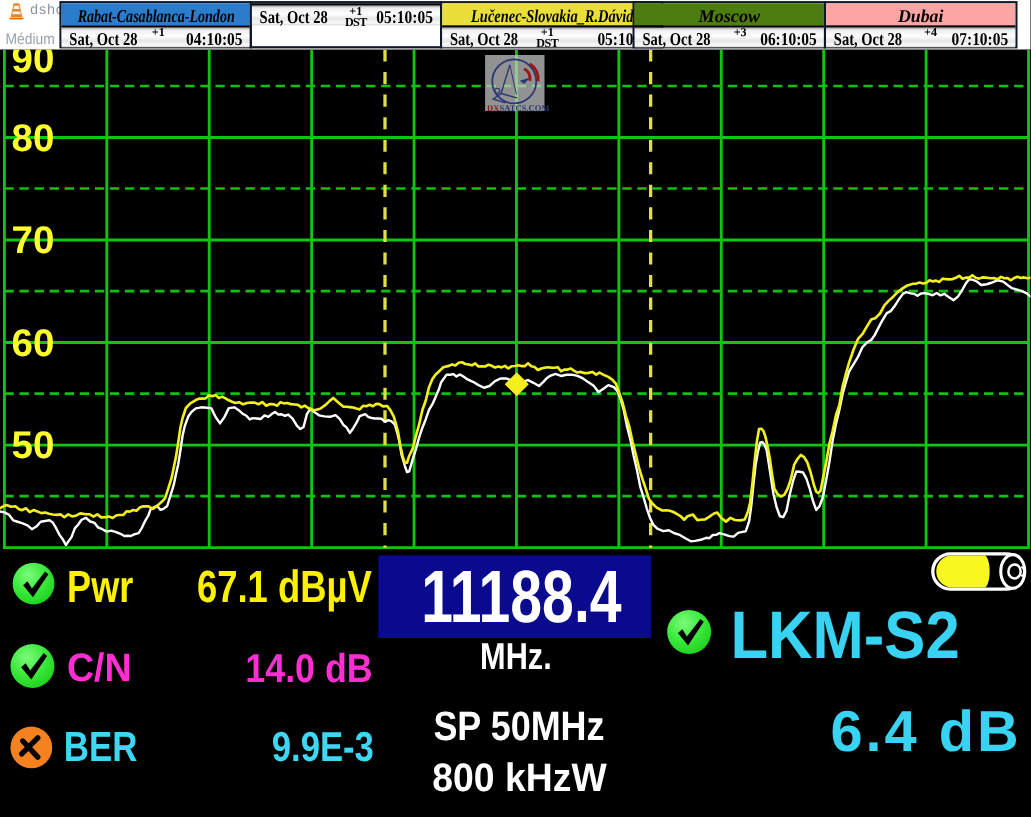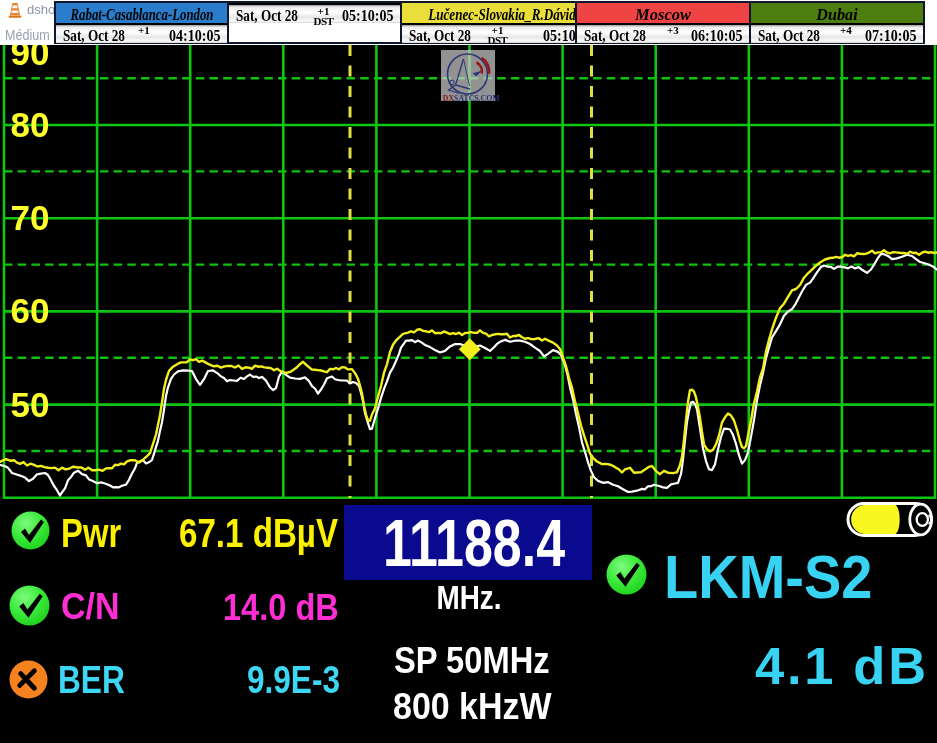--- a/index.html
+++ b/index.html
@@ -1,18 +1,18 @@
 <!DOCTYPE html>
 <html><head><meta charset="utf-8">
 <style>
 * { margin:0; padding:0; box-sizing:border-box; }
 html,body { width:937px; height:743px; background:#000; overflow:hidden;
   font-family:"Liberation Sans", sans-serif; position:relative; }
 #topbar { position:absolute; left:0; top:0; width:937px; height:45px; background:#fff; }
-#vlctxt { position:absolute; left:27px; top:2px; font-size:13px; color:#8d96a6; }
+#vlctxt { position:absolute; left:27px; top:2px; font-size:13px; color:#8d96a6;font-family:Liberation Mono, monospace; }
 #medium { position:absolute; left:5px; top:27px; font-size:14px; color:#99a1ae; transform:scaleX(.9); transform-origin:left top; }
 .cell { position:absolute; top:1px; height:43px; border:2px solid #0f172a;font-family:Liberation Serif, serif; }
 .hdr { height:19.5px; position:relative; font-style:italic; font-weight:bold; font-size:16.5px;
   color:#000; line-height:19px; white-space:nowrap; }
 .dt  { position:relative; height:20px; border-top:2px solid #000;
   background:linear-gradient(180deg,#9a9a9a 0%,#ededed 12%,#ffffff 42%,#e6e6e6 68%,#fafafa 88%,#d8d8d8 100%);
   font-weight:bold; color:#000; }
 .sat { position:absolute; left:7px; top:1px; font-size:16.5px; transform:scaleX(.8); transform-origin:left top; white-space:nowrap; }
 .tme { position:absolute; right:7px; top:1px; font-size:16.5px; transform:scaleX(.85); transform-origin:right top; white-space:nowrap; }
 .tz  { position:absolute; font-size:11px; top:0.5px; line-height:10px; text-align:center; }
@@ -52,31 +52,31 @@
    <div class="hdr" style="background:#eadf3a;">
         <span class="hl" style="--sx:.795">Lučenec-Slovakia_R.Dávid</span>
       </div>
    <div class="dt">
         <span class="sat">Sat, Oct 28</span>
         <span class="tz" style="left:85px;width:21px;">+1<span class="dst">DST</span></span>
         <span class="tme">05:10:05</span>
       </div>
  </div>
  <div class="cell" style="left:575px;width:176px;">
-   <div class="hdr" style="background:#ef4444;">
+   <div class="hdr" style="background:#4d7c0f;">
         <span class="hl" style="--sx:1">Moscow</span>
       </div>
    <div class="dt">
         <span class="sat">Sat, Oct 28</span>
         <span class="tz" style="left:90px;">+3</span>
         <span class="tme">06:10:05</span>
       </div>
  </div>
  <div class="cell" style="left:749px;width:176px;">
-   <div class="hdr" style="background:#4d7c0f;">
+   <div class="hdr" style="background:#fca5a5;">
         <span class="hl" style="--sx:.98">Dubai</span>
       </div>
    <div class="dt">
         <span class="sat">Sat, Oct 28</span>
         <span class="tz" style="left:89px;">+4</span>
         <span class="tme">07:10:05</span>
       </div>
  </div>
 </div>
 
@@ -157,21 +157,21 @@
 <div style="position:absolute;left:344px;top:505px;width:248px;height:75px;background:#0a0a8e;"></div>
 <div class="b" style="left:473.7px;top:504px;font-size:67.5px;color:#fff;transform:translateX(-50%) scaleX(.77);transform-origin:center top;">11188.4</div>
 <div class="b" style="left:469px;top:578px;font-size:34px;color:#fff;transform:translateX(-50%) scaleX(.82);transform-origin:center top;">MHz.</div>
 <div class="b" style="left:60.5px;top:586px;font-size:36.2px;color:#ff2ed2;transform:scaleX(.94);transform-origin:left top;">C/N</div>
 <div class="b" style="left:223px;top:587px;font-size:36.6px;color:#ff2ed2;transform:scaleX(.89);transform-origin:left top;">14.0 dB</div>
 <div class="b" style="left:663.5px;top:542px;font-size:61px;color:#38d2f2;transform:scaleX(.918);transform-origin:left top;">LKM-S2</div>
 <div class="b" style="left:58px;top:658px;font-size:38.3px;color:#3dd7f4;transform:scaleX(.827);transform-origin:left top;">BER</div>
 <div class="b" style="left:247px;top:658.5px;font-size:38px;color:#3dd7f4;transform:scaleX(.83);transform-origin:left top;">9.9E-3</div>
 <div class="b" style="left:394px;top:639px;font-size:37.3px;color:#fff;transform:scaleX(.876);transform-origin:left top;">SP 50MHz</div>
 <div class="b" style="left:393px;top:686px;font-size:36px;color:#fff;transform:scaleX(.943);transform-origin:left top;">800 kHzW</div>
-<div class="b" style="left:755px;top:635px;font-size:52.5px;color:#38d2f2;letter-spacing:2.7px;">4.1 dB</div>
+<div class="b" style="left:755px;top:635px;font-size:52.5px;color:#38d2f2;letter-spacing:2.7px;">6.4 dB</div>
 
 <svg style="position:absolute;left:845px;top:501px" width="92" height="40" viewBox="0 0 92 40">
  <rect x="3" y="2.5" width="83" height="32" rx="16" fill="#000" stroke="#fff" stroke-width="3"></rect>
  <path d="M19 4 h30 a5 14.6 0 0 1 5.7 14.6 a5 14.6 0 0 1 -5.7 14.4 h-30 a 14.6 14.6 0 0 1 0,-29 Z" fill="#f8f820"></path>
  <ellipse cx="75.7" cy="18.5" rx="10.9" ry="15.3" fill="#000" stroke="#fff" stroke-width="2.8"></ellipse>
  <ellipse cx="77.3" cy="18.5" rx="5.6" ry="6.4" fill="none" stroke="#fff" stroke-width="2.3"></ellipse>
  <path d="M83.5 14 a 6 5.5 0 0 1 0 9" fill="none" stroke="#fff" stroke-width="1.8"></path>
 </svg>
 
 </body></html>

